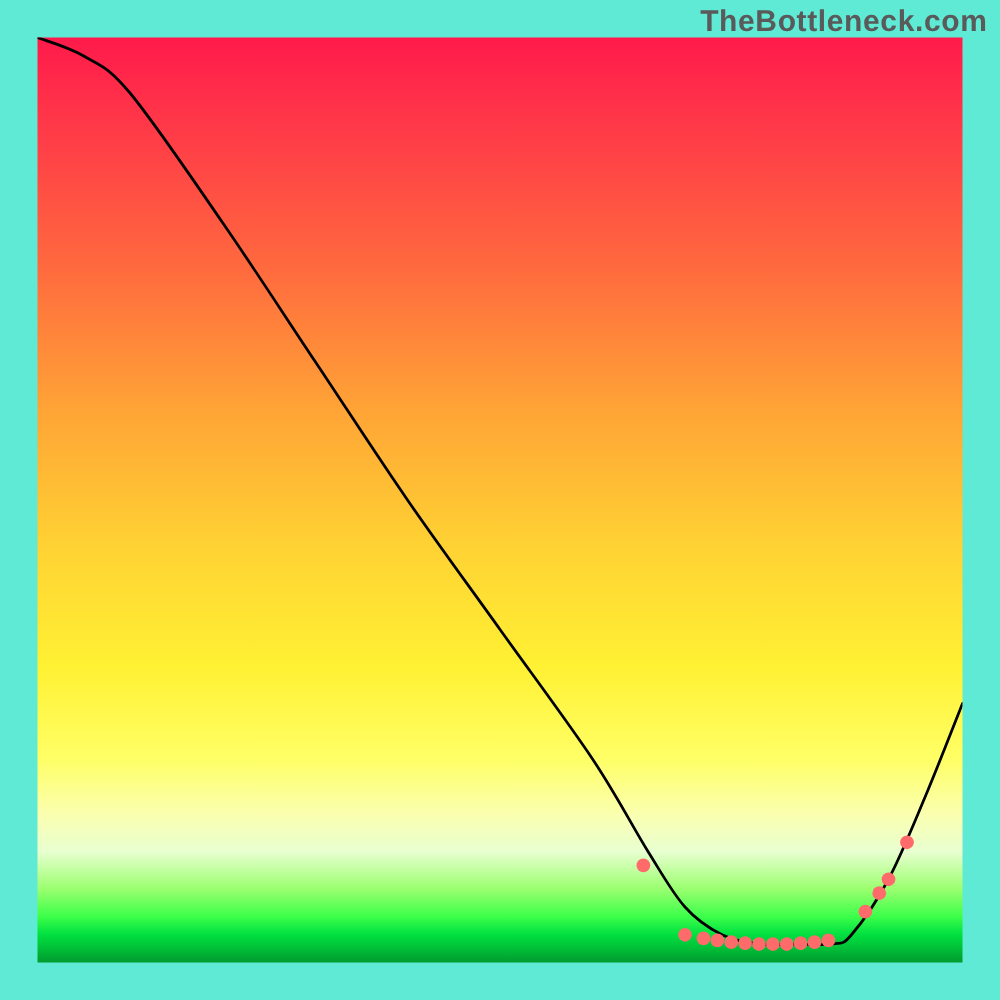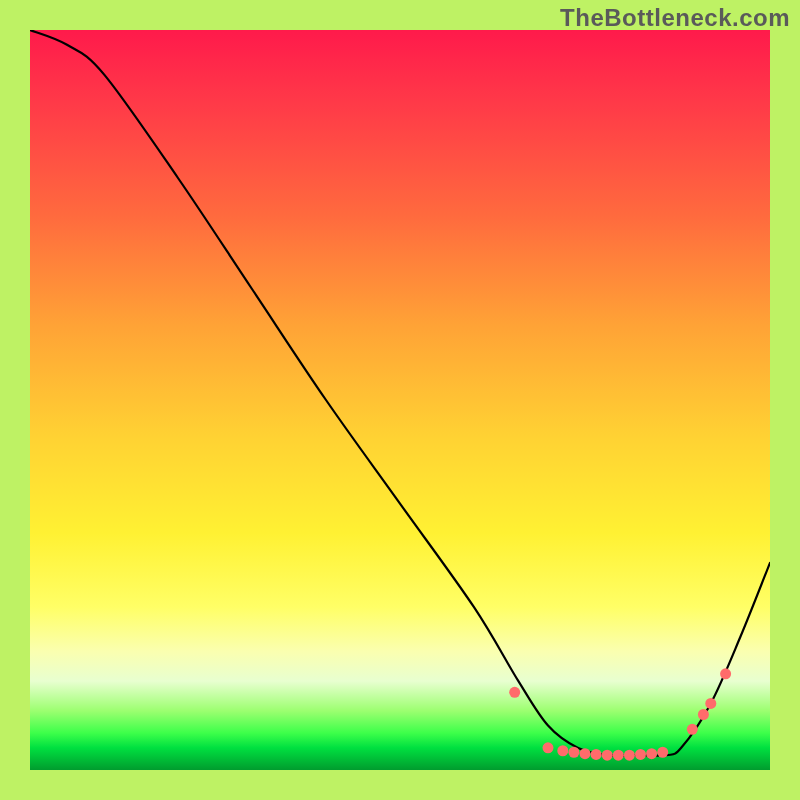--- a/index.html
+++ b/index.html
@@ -8,21 +8,21 @@
     width: 800px;
     height: 800px;
     background: #000;
     font-family: Arial, Helvetica, sans-serif;
     overflow: hidden;
   }
   .frame {
     position: relative;
     width: 800px;
     height: 800px;
-    background: #bef264;
+    background: #5eead4;
   }
   .watermark {
     position: absolute;
     top: 4px;
     right: 10px;
     color: #5a5a5a;
     font-size: 24px;
     font-weight: bold;
     letter-spacing: 0.5px;
     z-index: 5;

